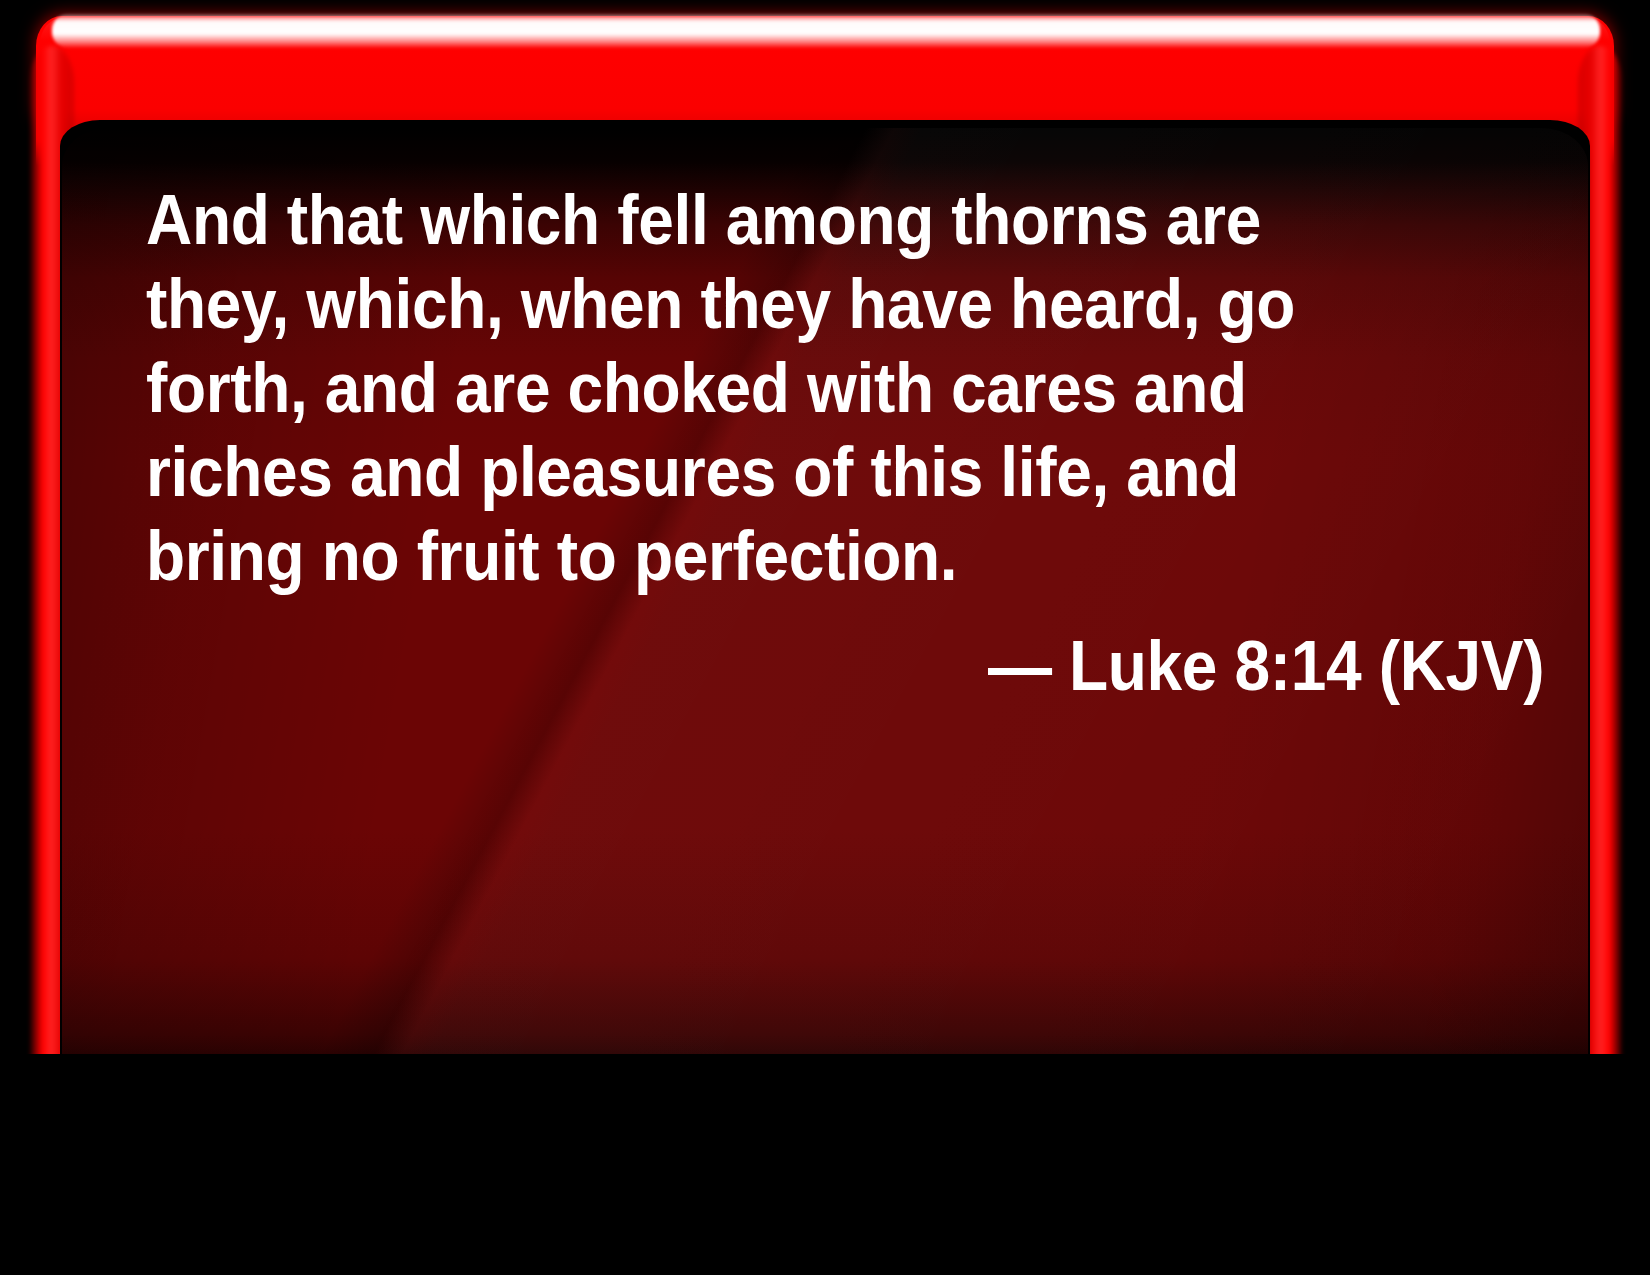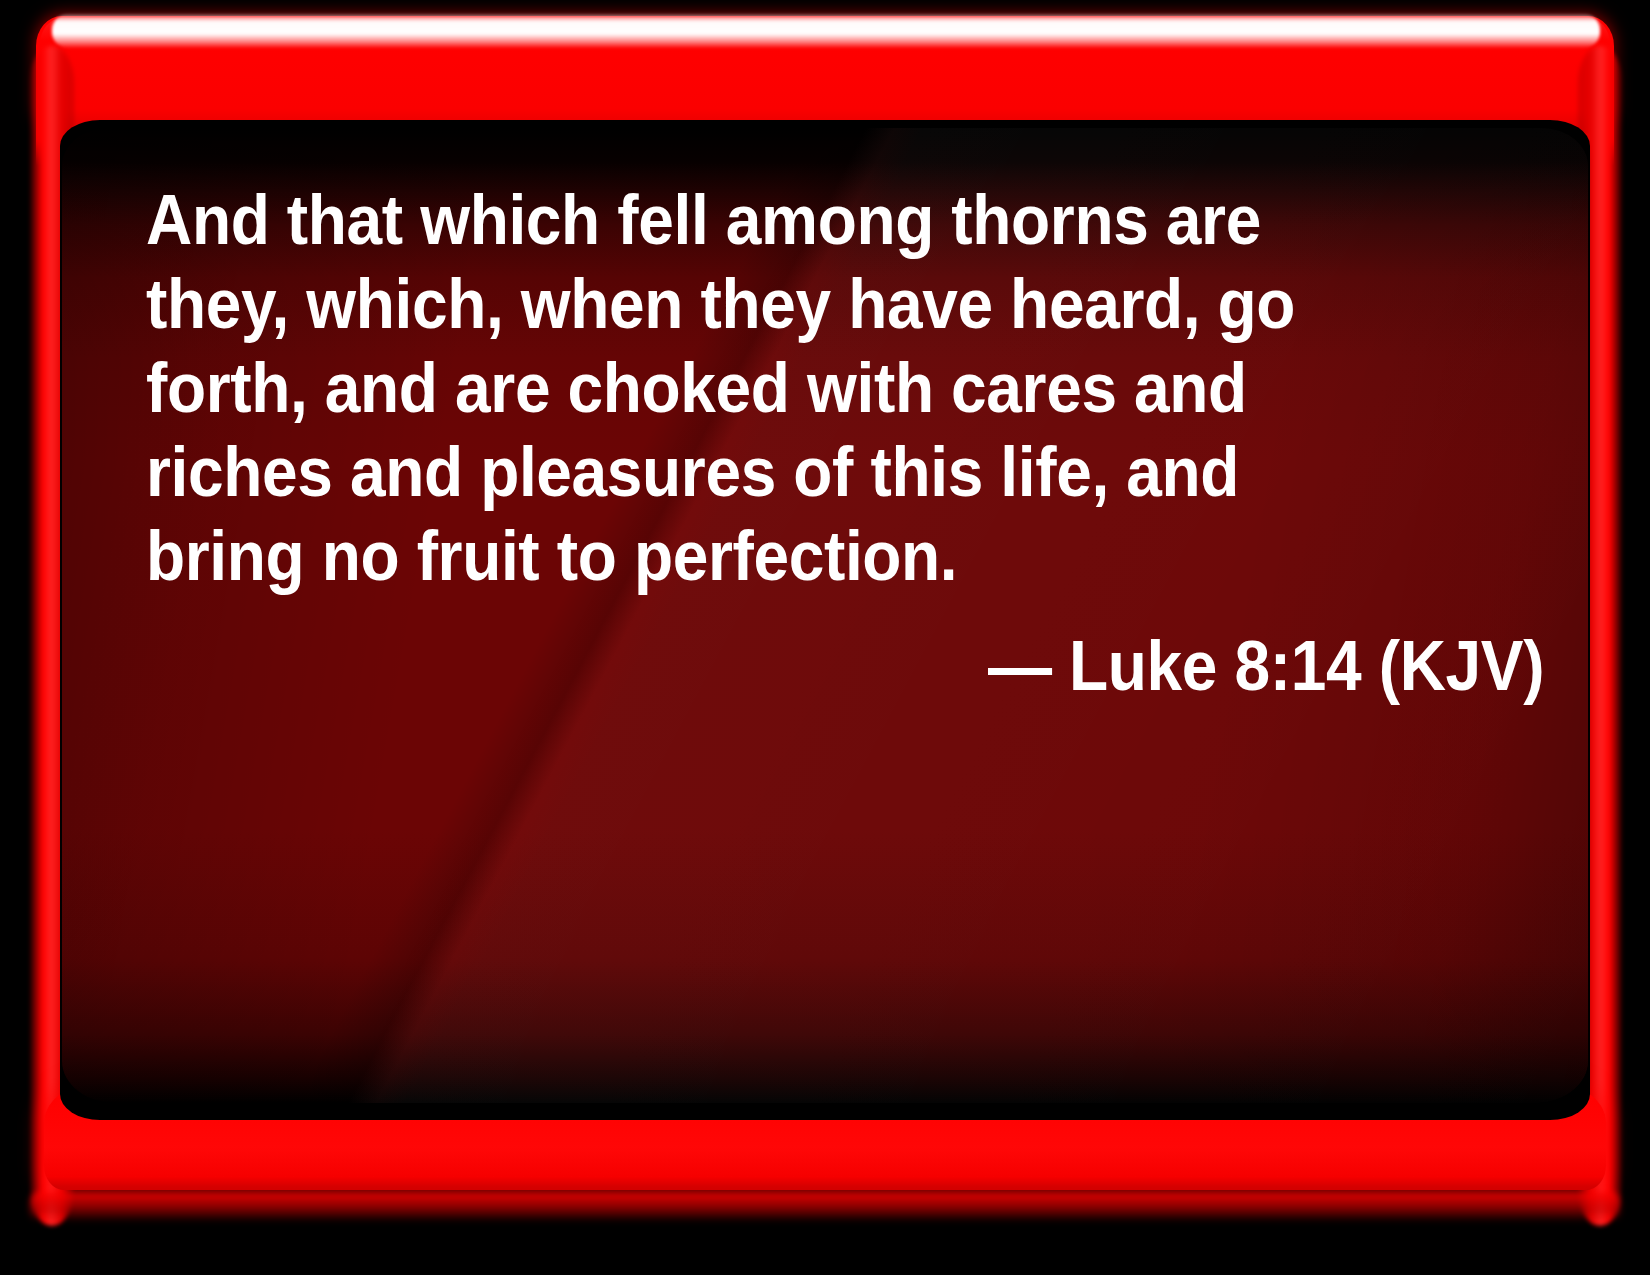--- a/index.html
+++ b/index.html
@@ -10,21 +10,21 @@
   body {
     width: 1650px;
     height: 1275px;
     overflow: hidden;
     font-family: "Liberation Sans", "DejaVu Sans", sans-serif;
   }
 
   #slide {
     position: relative;
     width: 1650px;
-    height: 1275px;
+    height: 1054px;
     background: #000000;
     overflow: hidden;
   }
 
   
   .frame-outer {
     position: absolute;
     left: 22px;
     top: 8px;
     width: 1606px;

